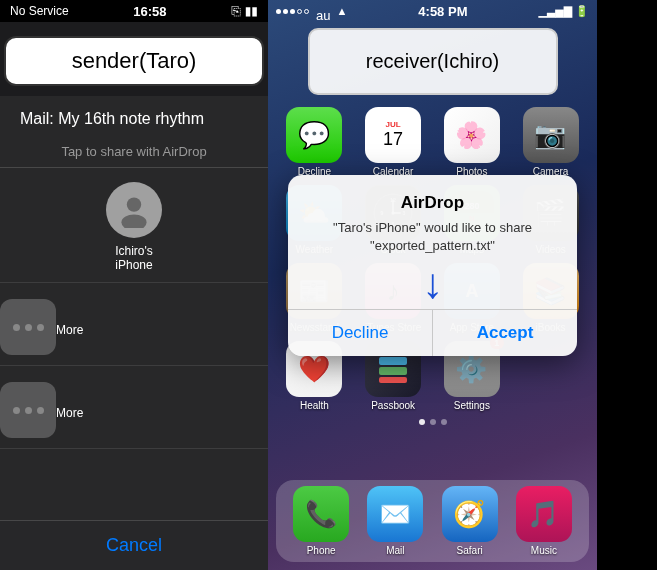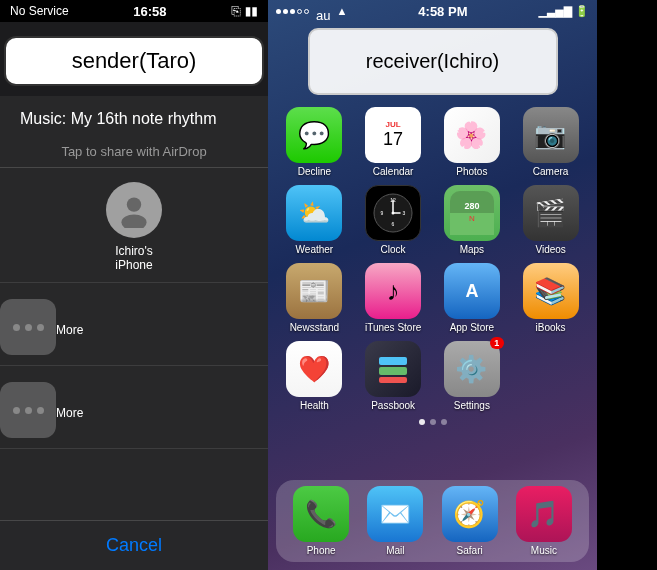--- a/index.html
+++ b/index.html
@@ -211,21 +211,21 @@
 
     .app-label {
       font-size: 10px;
       color: #fff;
       text-shadow: 0 1px 2px rgba(0,0,0,0.8);
       text-align: center;
     }
 
     
     .app-messages { background: linear-gradient(180deg, #5dde4c, #1dc900); }
-    .app-calendar { background: #fff; color: #e33; border-radius: 10px; }
+    .app-calendar { background: #fff; color: #e33; }
     .app-photos { background: linear-gradient(135deg, #fff 0%, #f0f0f0 100%); }
     .app-camera { background: linear-gradient(180deg, #888, #555); }
     .app-weather { background: linear-gradient(180deg, #4fc3f7, #0288d1); }
     .app-clock { background: #000; border: 1px solid #333; }
     .app-maps { background: linear-gradient(180deg, #6dbf67, #4caf50); }
     .app-videos { background: linear-gradient(180deg, #555, #333); }
 
     
     .airdrop-dialog {
       position: absolute;
@@ -379,21 +379,21 @@
       <span>▮▮</span>
     </div>
   </div>
 
   <div class="sender-label">sender(Taro)</div>
 
   <div class="left-content">
     <div class="dim-overlay"></div>
     <div class="left-inner">
       <div class="name-row">
-        <span>Music:</span>
+        <span>Mail:</span>
         <span>My 16th note rhythm</span>
       </div>
       <div class="airdrop-hint">Tap to share with AirDrop</div>
 
       <div class="contact-item">
         <div class="avatar-circle">
           <svg viewBox="0 0 40 40">
             <circle cx="20" cy="14" r="8" fill="#666"></circle>
             <ellipse cx="20" cy="34" rx="14" ry="9" fill="#666"></ellipse>
           </svg>
@@ -570,13 +570,24 @@
     <div class="app-icon">
       <div class="app-icon-img app-safari">🧭</div>
       <div class="app-label">Safari</div>
     </div>
     <div class="app-icon">
       <div class="app-icon-img app-music">🎵</div>
       <div class="app-label">Music</div>
     </div>
   </div>
 
+  <div class="airdrop-dialog">
+    <div class="dialog-title">AirDrop</div>
+    <div class="dialog-message">
+      "Taro's iPhone" would like to share<br>"exported_pattern.txt"
+    </div>
+    <div class="dialog-arrow">↓</div>
+    <div class="dialog-buttons">
+      <div class="dialog-btn btn-decline">Decline</div>
+      <div class="dialog-btn btn-accept">Accept</div>
+    </div>
+  </div>
 </div>
 
 </body></html>

